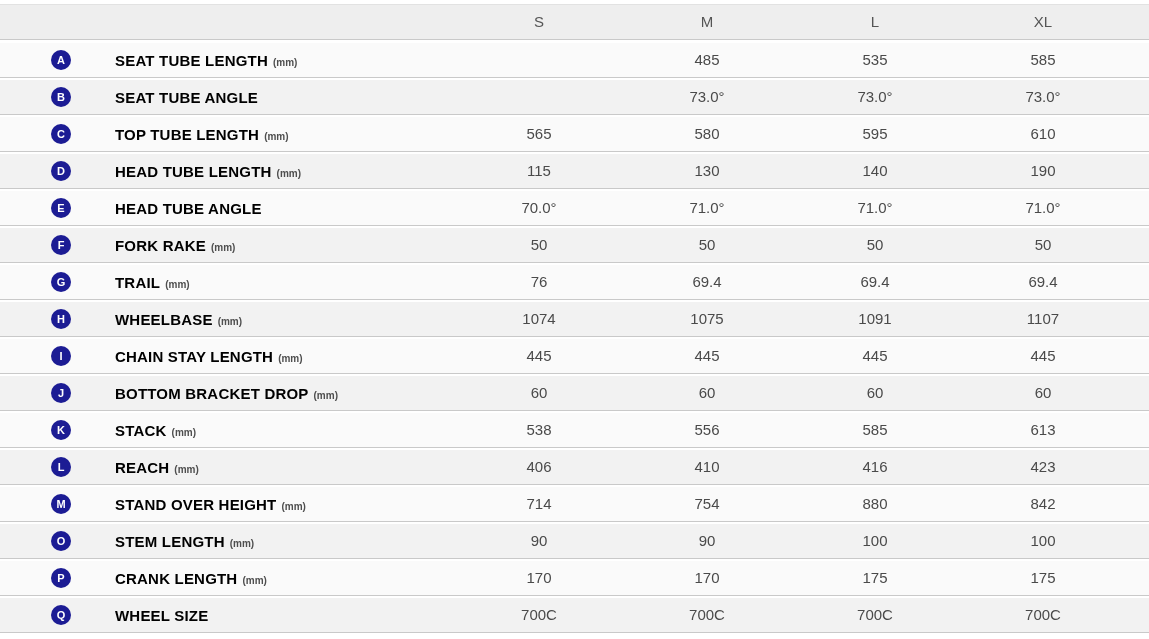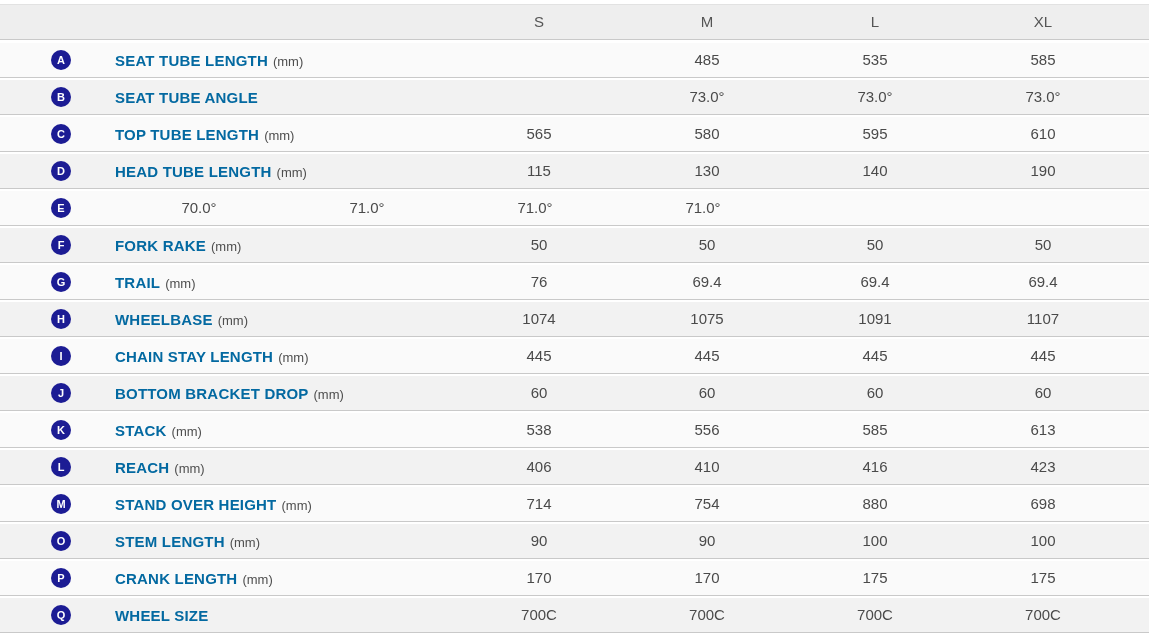--- a/index.html
+++ b/index.html
@@ -69,26 +69,26 @@
   .label-cell {
     flex: 1;
     display: flex;
     align-items: baseline;
     min-width: 0;
     white-space: nowrap;
   }
   .label {
     font-size: 15px;
     font-weight: 700;
-    color: #0369a1;
+    color: #000000;
     letter-spacing: 0.2px;
   }
   .unit {
-    font-size: 13px;
-    font-weight: 400;
+    font-size: 10px;
+    font-weight: 700;
     color: #4e4e4e;
     margin-left: 5px;
   }
   .vcell {
     width: 168px;
     flex: none;
     text-align: center;
     font-size: 15px;
     color: #4a4a4a;
     line-height: 34px;
@@ -171,20 +171,24 @@
     <div class="vcell">130</div>
     <div class="vcell">140</div>
     <div class="vcell">190</div>
     <div class="spacer-right"></div>
   </div>
 
   <div class="row">
     <div class="badge-cell">
       <span class="badge">E</span>
     </div>
+    <div class="label-cell">
+      <span class="label">HEAD TUBE ANGLE</span>
+      <span class="unit"></span>
+    </div>
     <div class="vcell">70.0°</div>
     <div class="vcell">71.0°</div>
     <div class="vcell">71.0°</div>
     <div class="vcell">71.0°</div>
     <div class="spacer-right"></div>
   </div>
 
   <div class="row alt">
     <div class="badge-cell">
       <span class="badge">F</span>
@@ -294,21 +298,21 @@
     <div class="badge-cell">
       <span class="badge">M</span>
     </div>
     <div class="label-cell">
       <span class="label">STAND OVER HEIGHT</span>
       <span class="unit">(mm)</span>
     </div>
     <div class="vcell">714</div>
     <div class="vcell">754</div>
     <div class="vcell">880</div>
-    <div class="vcell">698</div>
+    <div class="vcell">842</div>
     <div class="spacer-right"></div>
   </div>
 
   <div class="row alt">
     <div class="badge-cell">
       <span class="badge">O</span>
     </div>
     <div class="label-cell">
       <span class="label">STEM LENGTH</span>
       <span class="unit">(mm)</span>

